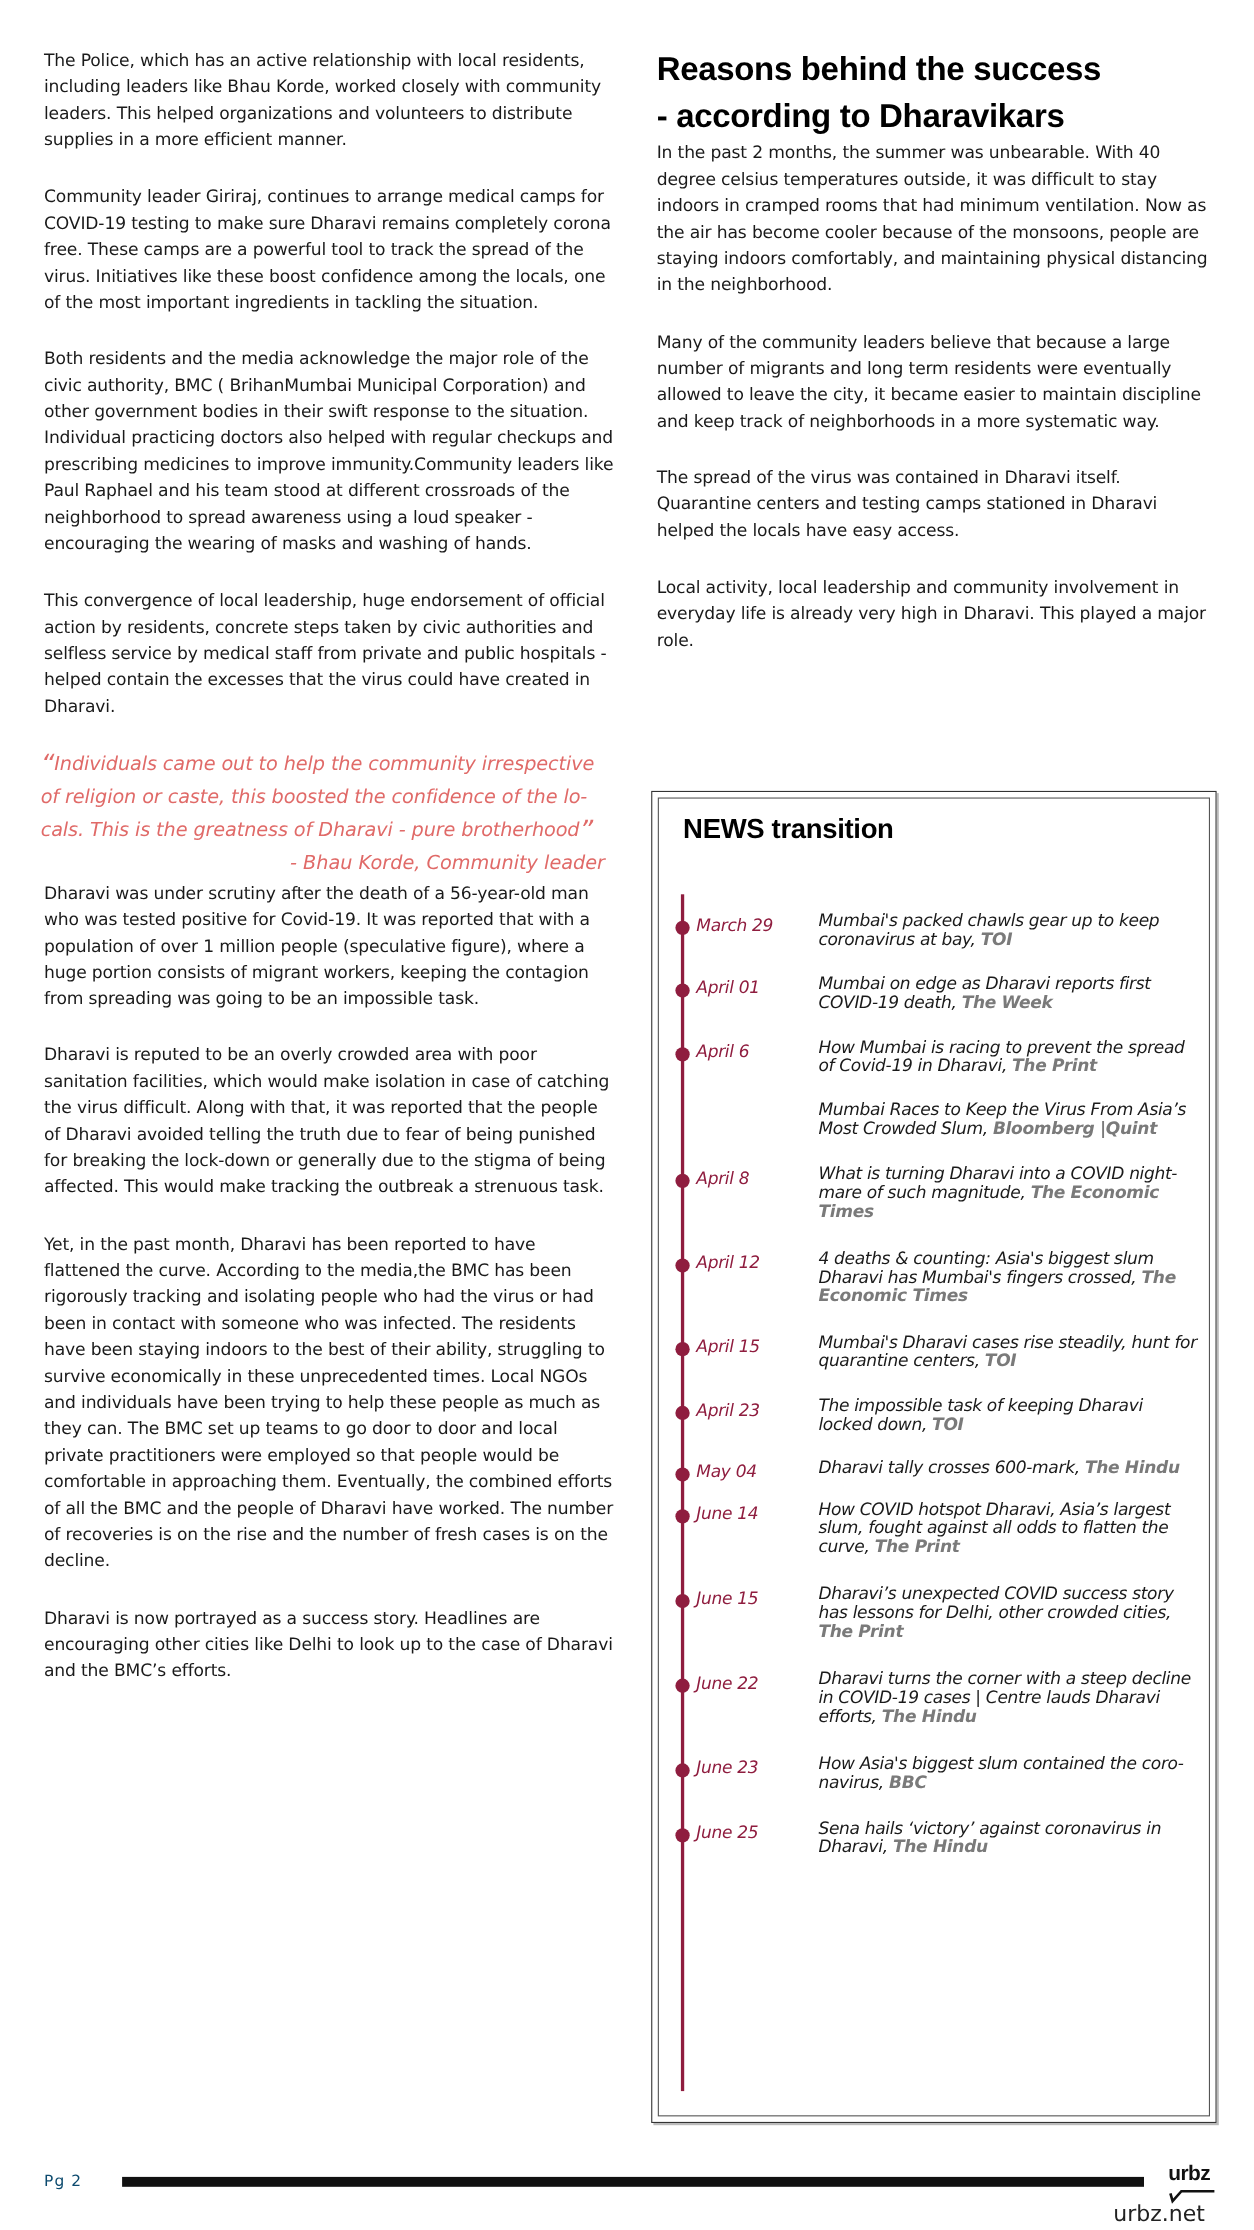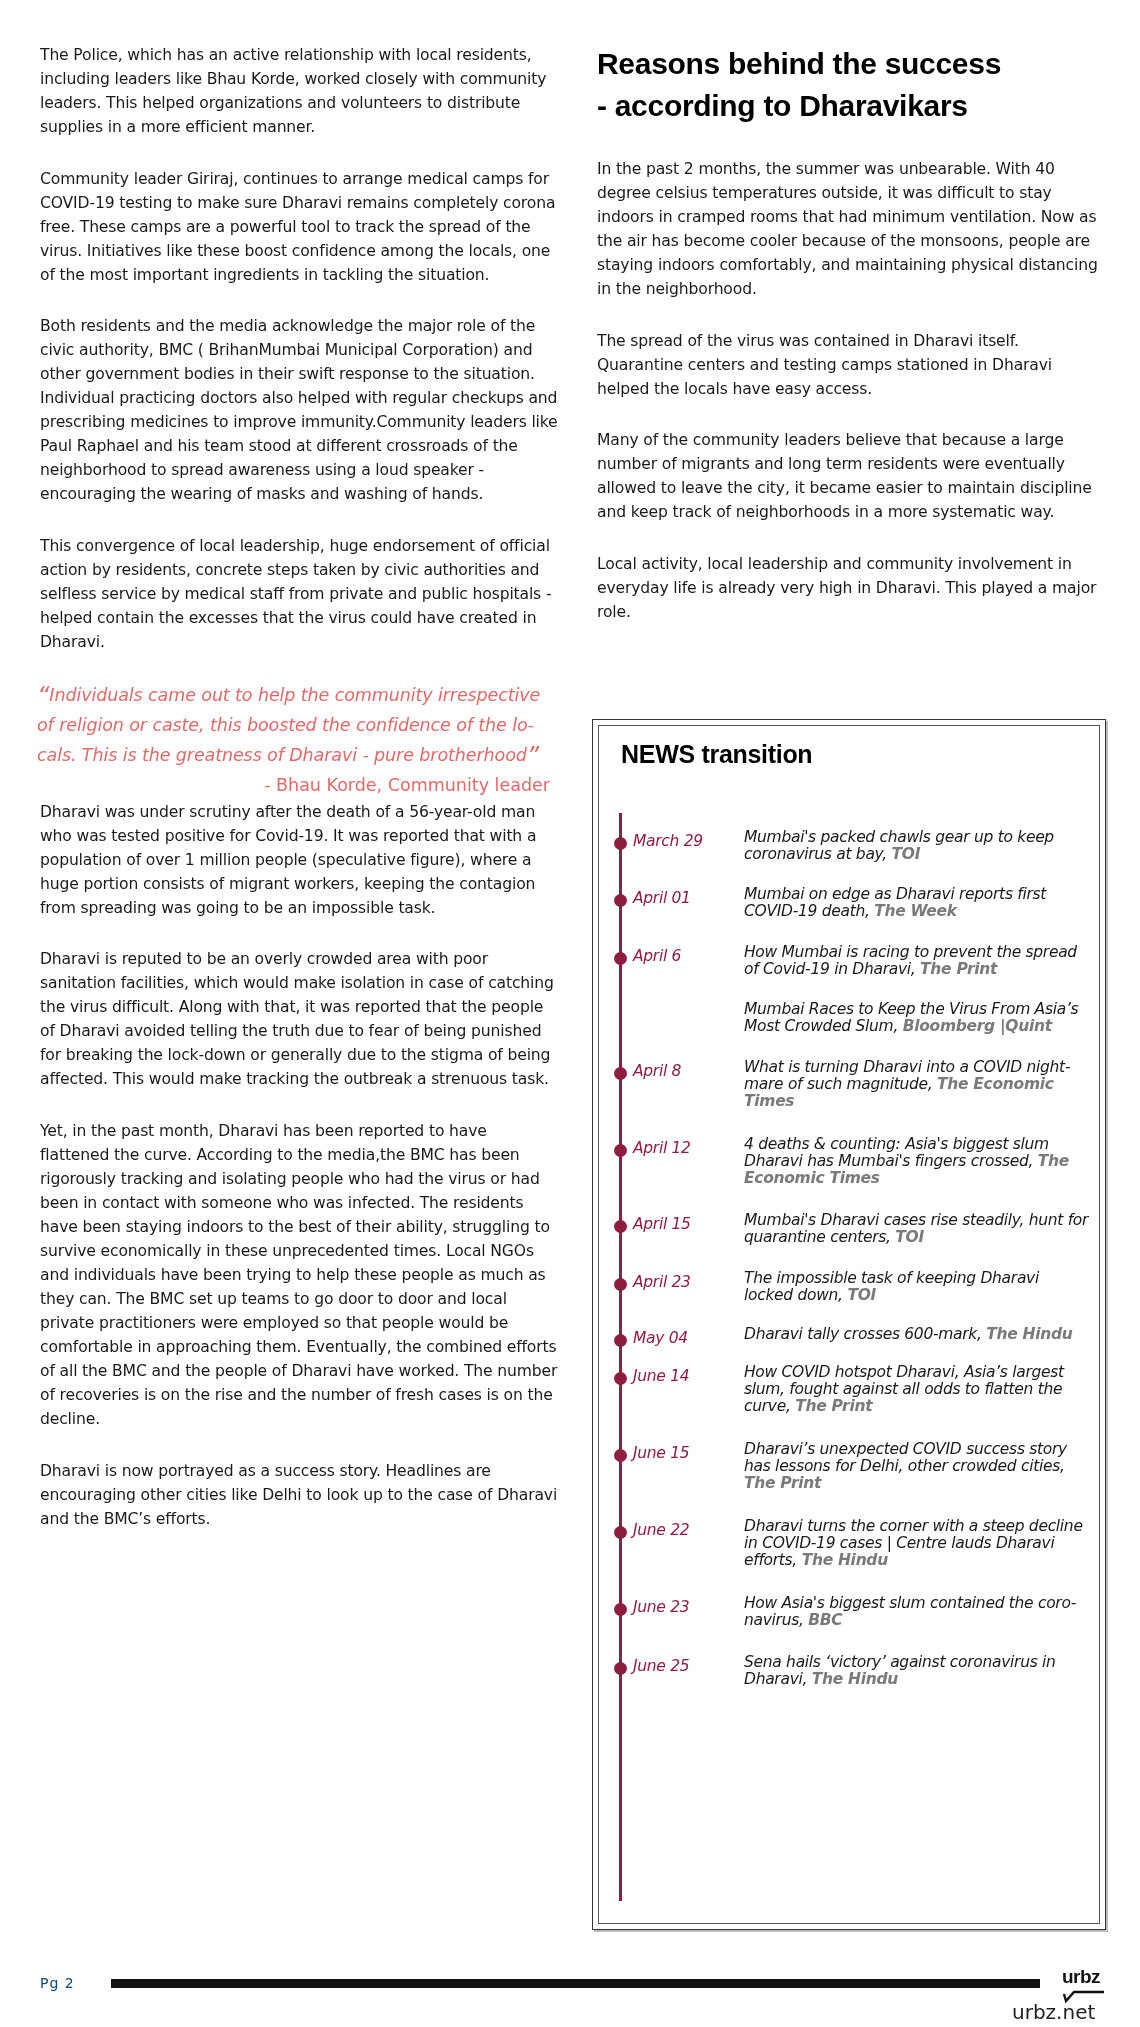--- a/index.html
+++ b/index.html
@@ -4,21 +4,21 @@
 <style>
   html, body { margin: 0; padding: 0; background: #ffffff; }
   body { width: 1140px; height: 2027px; position: relative; overflow: hidden;
          font-family: "DejaVu Sans", sans-serif; color: #1a1a1a; }
   .col-left { position: absolute; left: 40px; top: 43px; width: 520px; }
   .col-right { position: absolute; left: 597px; top: 43px; width: 510px; }
   .p { font-size: 15.6px; line-height: 24px; margin: 0 0 27.6px 0; letter-spacing: -0.15px; }
   .h2 { font-family: "Liberation Sans", sans-serif; font-weight: bold; font-size: 30px; line-height: 42px; margin: 0; color: #000; letter-spacing: -0.3px; }
   .quote { color: #e06a68; font-style: italic; font-size: 17.5px; line-height: 30px; margin: 26px 0 0 -3px; width: 516px; letter-spacing: -0.1px; }
   .quote .qmark { font-size: 24px; line-height: 0; position: relative; top: 3px; }
-  .quote-attr { text-align: right; color: #e06a68; font-size: 17.5px; line-height: 30px; width: 510px; }
+  .quote-attr { text-align: right; color: #e06a68; font-style: italic; font-size: 17.5px; line-height: 30px; width: 510px; }
 
   .news-box { position: absolute; left: 592px; top: 719px; width: 514px; height: 1211px;
               border: 1.5px solid #333; box-sizing: border-box; box-shadow: 2px 2px 0 #bbb; }
   .news-inner { position: absolute; left: 5px; top: 5px; right: 5px; bottom: 5px; border: 1.5px solid #555; }
   .news-title { position: absolute; left: 22px; top: 14px; font-family: "Liberation Sans", sans-serif; font-weight: bold; font-size: 25px; color: #000; letter-spacing: -0.3px; }
   .timeline-line { position: absolute; left: 20px; top: 87px; width: 3px; height: 1088px; background: #8f1d3f; }
   .tl-item { position: absolute; left: 0; width: 100%; }
   .tl-dot { position: absolute; left: 15px; top: 8px; width: 13px; height: 13px; border-radius: 50%; background: #8f1d3f; }
   .tl-date { position: absolute; left: 34px; top: 0; font-style: italic; color: #8f1d3f; font-size: 15.5px; line-height: 24px; font-family: "DejaVu Sans", sans-serif; letter-spacing: -0.3px; }
   .tl-text { position: absolute; left: 145px; width: 345px; top: 0; font-style: italic; font-size: 15.5px; line-height: 17px; color: #1a1a1a; letter-spacing: -0.3px; }
@@ -46,24 +46,24 @@
   <div class="quote-attr">- Bhau Korde, Community leader</div>
 
 
   <p class="p">Dharavi was under scrutiny after the death of a 56-year-old man who was tested positive for Covid-19. It was reported that with a population of over 1 million people (speculative figure), where a huge portion consists of migrant workers, keeping the contagion from spreading was going to be an impossible task.</p>
   <p class="p">Dharavi is reputed to be an overly crowded area with poor sanitation facilities, which would make isolation in case of catching the virus difficult. Along with that, it was reported that the people of Dharavi avoided telling the truth due to fear of being punished for breaking the lock-down or generally due to the stigma of being affected. This would make tracking the outbreak a strenuous task.</p>
   <p class="p">Yet, in the past month, Dharavi has been reported to have flattened the curve. According to the media,the BMC has been rigorously tracking and isolating people who had the virus or had been in contact with someone who was infected. The residents have been staying indoors to the best of their ability, struggling to survive economically in these unprecedented times. Local NGOs and individuals have been trying to help these people as much as they can. The BMC set up teams to go door to door and local private practitioners were employed so that people would be comfortable in approaching them. Eventually, the combined efforts of all the BMC and the people of Dharavi have worked. The number of recoveries is on the rise and the number of fresh cases is on the decline.</p>
   <p class="p">Dharavi is now portrayed as a success story. Headlines are encouraging other cities like Delhi to look up to the case of Dharavi and the BMC’s efforts.</p>
 </div>
 
 <div class="col-right">
-  <h2 class="h2" style="margin-bottom:30px; width:420px;">Reasons behind the success - according to Dharavikars</h2>
+  <h2 class="h2" style="width:420px;">Reasons behind the success - according to Dharavikars</h2>
   <p class="p">In the past 2 months, the summer was unbearable. With 40 degree celsius temperatures outside, it was difficult to stay indoors in cramped rooms that had minimum ventilation. Now as the air has become cooler because of the monsoons, people are staying indoors comfortably, and maintaining physical distancing in the neighborhood.</p>
+  <p class="p">Many of the community leaders believe that because a large number of migrants and long term residents were eventually allowed to leave the city, it became easier to maintain discipline and keep track of neighborhoods in a more systematic way.</p>
   <p class="p">The spread of the virus was contained in Dharavi itself. Quarantine centers and testing camps stationed in Dharavi helped the locals have easy access.</p>
-  <p class="p">Many of the community leaders believe that because a large number of migrants and long term residents were eventually allowed to leave the city, it became easier to maintain discipline and keep track of neighborhoods in a more systematic way.</p>
   <p class="p">Local activity, local leadership and community involvement in everyday life is already very high in Dharavi. This played a major role.</p>
 </div>
 
 <div class="news-box">
   <div class="news-inner">
     <div class="news-title">NEWS transition</div>
     <div class="timeline-line"></div>
     <div id="timeline-items">
         <div class="tl-item" style="top: 103px;">
           <div class="tl-dot"></div>

